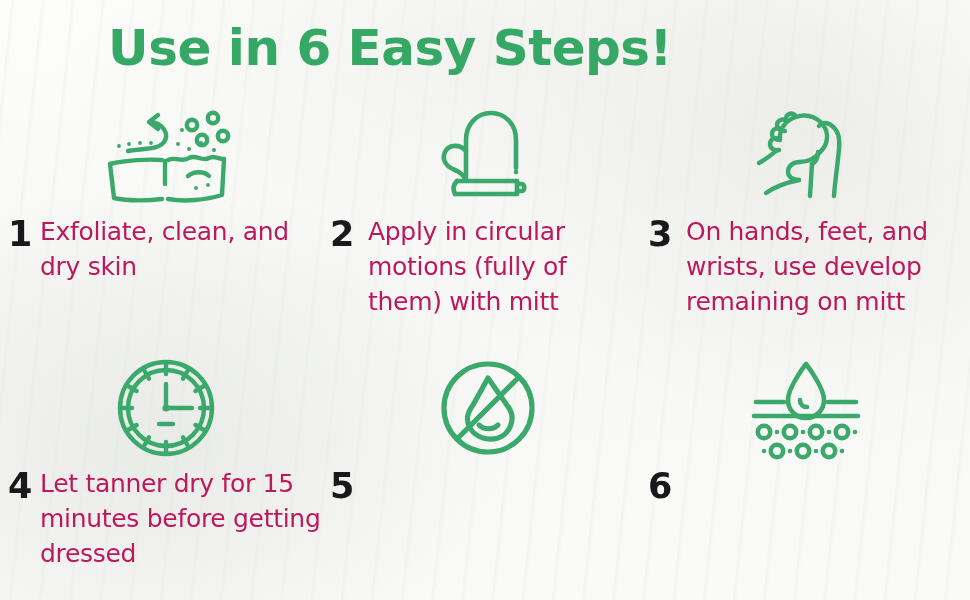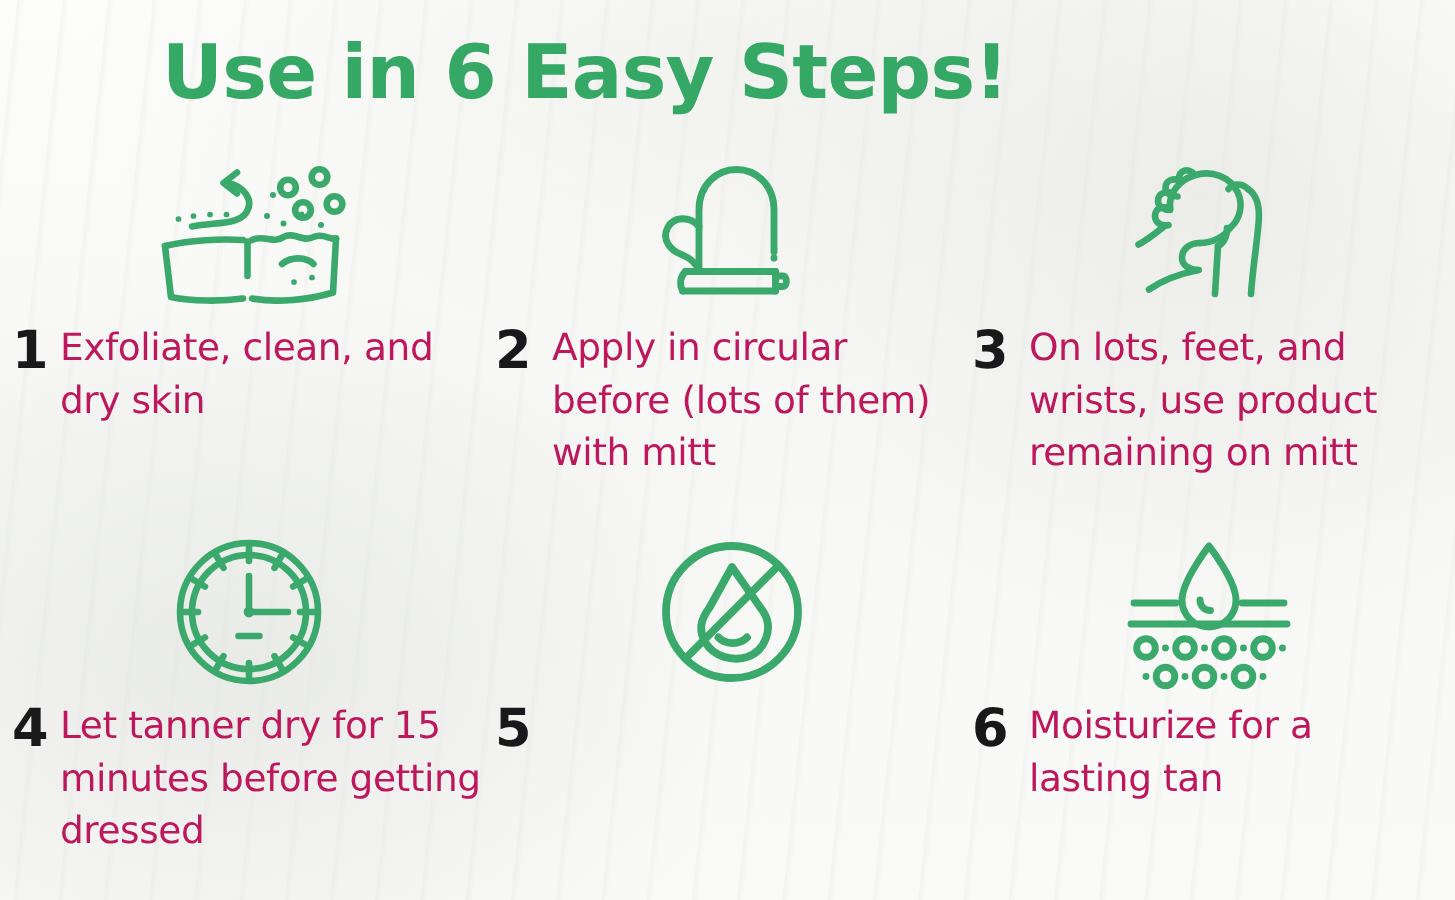--- a/index.html
+++ b/index.html
@@ -185,21 +185,21 @@
         <path d="M24 75 L84 75"></path>
         <path d="M22 88 L84 88"></path>
         <path d="M24 75 C20 79, 20 84, 22 88"></path>
         <path d="M84 75 L84 88"></path>
 
         <path d="M84 78 L89 78 C92 78, 92 85, 89 85 L84 85"></path>
       </svg>
     </div>
     <div class="step-body">
       <div class="step-number">2</div>
-      <div class="step-text">Apply in circular before (lots of them) with mitt</div>
+      <div class="step-text">Apply in circular motions (fully of them) with mitt</div>
     </div>
   </div>
 
   <div class="step step-col-2 step-row-0">
     <div class="icon-wrap">
       <svg width="120" height="100" viewBox="0 0 120 100" fill="none" stroke="#3aa96b" stroke-width="4.4" stroke-linecap="round" stroke-linejoin="round">
 
         <path d="M34 33 C33 23, 40 14, 50 11 C62 7, 74 12, 79 22 C83 30, 81 40, 74 46"></path>
 
         <path d="M34 33 C29 31, 24 33, 24 38 C24 43, 29 45, 33 44"></path>
@@ -217,21 +217,21 @@
         <path d="M86 20 C92 24, 94 33, 93 43 C92 56, 89 74, 88 90"></path>
         <path d="M86 20 C82 16, 76 16, 73 20"></path>
 
         <path d="M66 58 L64 90"></path>
 
         <path d="M72 46 C72 52, 70 56, 66 58"></path>
       </svg>
     </div>
     <div class="step-body">
       <div class="step-number">3</div>
-      <div class="step-text">On lots, feet, and wrists, use product remaining on mitt</div>
+      <div class="step-text">On hands, feet, and wrists, use develop remaining on mitt</div>
     </div>
   </div>
 
   <div class="step step-col-0 step-row-1">
     <div class="icon-wrap">
       <svg width="104" height="104" viewBox="0 0 104 104" fill="none" stroke="#3aa96b" stroke-width="4.4" stroke-linecap="round" stroke-linejoin="round">
         <circle cx="52" cy="52" r="46"></circle>
         <circle cx="52" cy="52" r="38"></circle>
 
         <path d="M52 8 L52 18"></path>
@@ -303,17 +303,16 @@
         <circle cx="65" cy="95" r="6.2"></circle>
         <circle cx="91" cy="95" r="6.2"></circle>
         <circle cx="26" cy="95" r="2.3" fill="#3aa96b" stroke="none"></circle>
         <circle cx="52" cy="95" r="2.3" fill="#3aa96b" stroke="none"></circle>
         <circle cx="78" cy="95" r="2.3" fill="#3aa96b" stroke="none"></circle>
         <circle cx="104" cy="95" r="2.3" fill="#3aa96b" stroke="none"></circle>
       </svg>
     </div>
     <div class="step-body">
       <div class="step-number">6</div>
-      <div class="step-text">Moisturize for a lasting tan</div>
     </div>
   </div>
 
 </div>
 
 </body></html>

